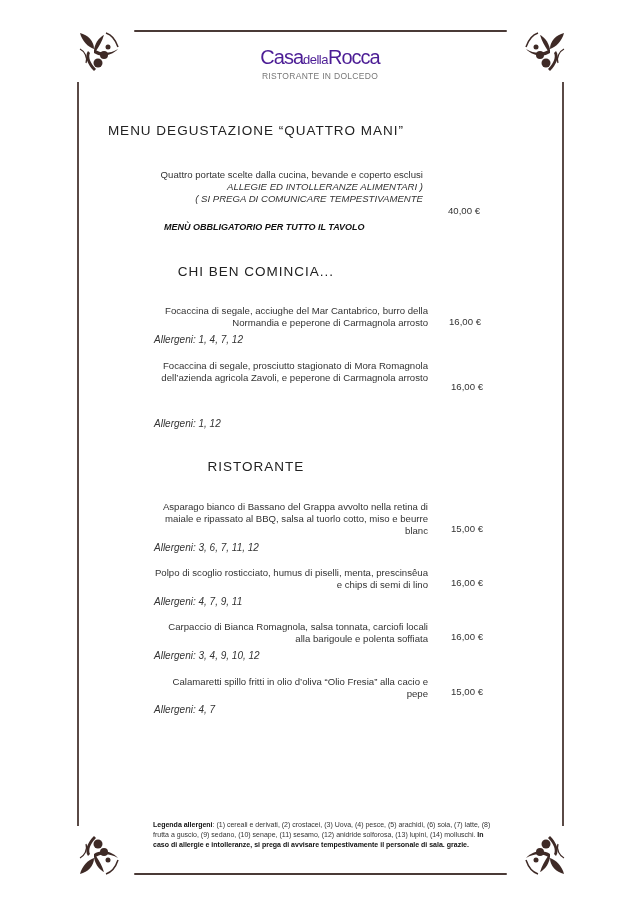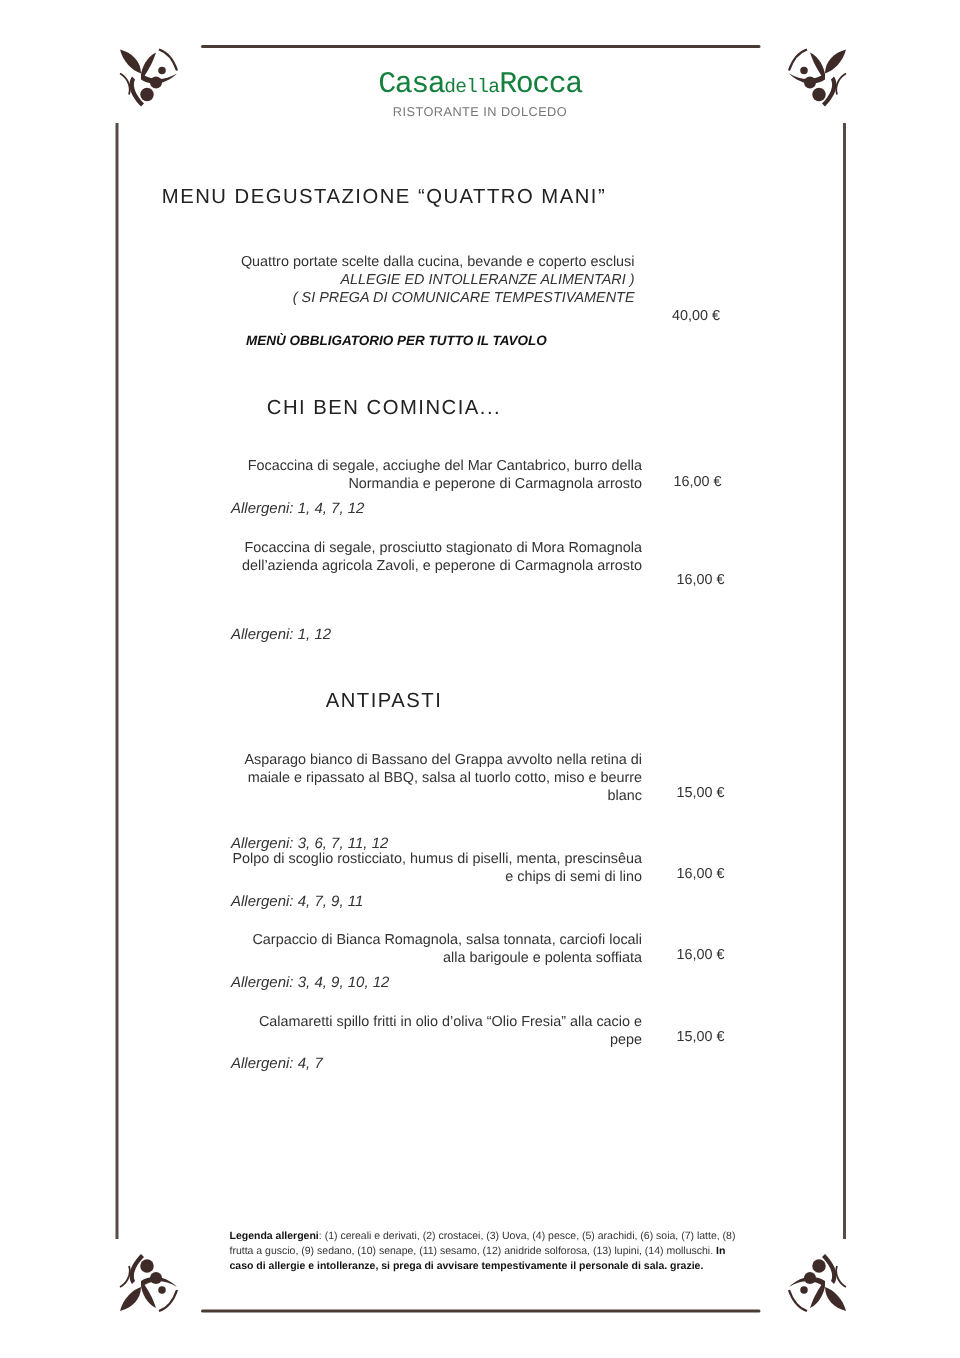--- a/index.html
+++ b/index.html
@@ -2,21 +2,21 @@
 <html><head>
 <meta charset="utf-8">
 <style>
   html, body { margin: 0; padding: 0; background: #ffffff; }
   body { width: 640px; height: 905px; position: relative; overflow: hidden;
          font-family: "Liberation Sans", sans-serif; color: #333; }
   .line-h { position: absolute; height: 2px; background: #4a3a36; border-radius: 1px; }
   .line-v { position: absolute; width: 2px; background: #5a4a46; }
   .ornament { position: absolute; width: 52px; height: 52px; }
   .brand { position: absolute; left: 0; width: 640px; top: 47px; text-align: center; }
-  .brand-name { font-family: Liberation Mono, monospace; font-size: 20px; color: #15803d; letter-spacing: -1px; line-height: 20px; }
+  .brand-name { font-family: Liberation Sans, sans-serif; font-size: 20px; color: #4c1d95; letter-spacing: -1px; line-height: 20px; }
   .brand-name .small { font-size: 13px; letter-spacing: -0.5px; }
   .brand-sub { font-size: 8.5px; color: #777; letter-spacing: 0.3px; margin-top: 1px; }
   .section-title { position: absolute; left: 0; width: 512px; text-align: center; font-size: 13.5px;
                    letter-spacing: 1px; color: #222; }
   .item { position: absolute; left: 153px; width: 275px; font-size: 9.6px; line-height: 12px; color: #333; text-align: right; }
   .price { position: absolute; font-size: 9.6px; color: #333; }
   .allergen { position: absolute; left: 154px; font-size: 10px; font-style: italic; color: #333; }
   .italic { font-style: italic; }
   .note-bold { position: absolute; left: 164px; font-size: 9px; font-weight: bold; font-style: italic; color: #111; text-align: right; }
   .legend { position: absolute; left: 153px; top: 820px; width: 340px; font-size: 7px; line-height: 10px; color: #333; }
@@ -100,25 +100,25 @@
 <div class="section-title" style="top:264px;">CHI BEN COMINCIA...</div>
 
 <div class="item" style="top:305px;">Focaccina di segale, acciughe del Mar Cantabrico, burro della Normandia e peperone di Carmagnola arrosto</div>
 <div class="price" style="left:449px; top:316px;">16,00 €</div>
 <div class="allergen" style="top:334px;">Allergeni: 1, 4, 7, 12</div>
 
 <div class="item" style="top:360px;">Focaccina di segale, prosciutto stagionato di Mora Romagnola dell’azienda agricola Zavoli, e peperone di Carmagnola arrosto</div>
 <div class="price" style="left:451px; top:381px;">16,00 €</div>
 <div class="allergen" style="top:418px;">Allergeni: 1, 12</div>
 
-<div class="section-title" style="top:459px;">ANTIPASTI</div>
+<div class="section-title" style="top:459px;">RISTORANTE</div>
 
 <div class="item" style="top:501px;">Asparago bianco di Bassano del Grappa avvolto nella retina di maiale e ripassato al BBQ, salsa al tuorlo cotto, miso e beurre blanc</div>
 <div class="price" style="left:451px; top:523px;">15,00 €</div>
-<div class="allergen" style="top:542px;margin-top:15px;">Allergeni: 3, 6, 7, 11, 12</div>
+<div class="allergen" style="top:542px;">Allergeni: 3, 6, 7, 11, 12</div>
 
 <div class="item" style="top:567px;">Polpo di scoglio rosticciato, humus di piselli, menta, prescinsêua e chips di semi di lino</div>
 <div class="price" style="left:451px; top:577px;">16,00 €</div>
 <div class="allergen" style="top:596px;">Allergeni: 4, 7, 9, 11</div>
 
 <div class="item" style="top:621px;">Carpaccio di Bianca Romagnola, salsa tonnata, carciofi locali alla barigoule e polenta soffiata</div>
 <div class="price" style="left:451px; top:631px;">16,00 €</div>
 <div class="allergen" style="top:650px;">Allergeni: 3, 4, 9, 10, 12</div>
 
 <div class="item" style="top:676px;">Calamaretti spillo fritti in olio d’oliva “Olio Fresia” alla cacio e pepe</div>

